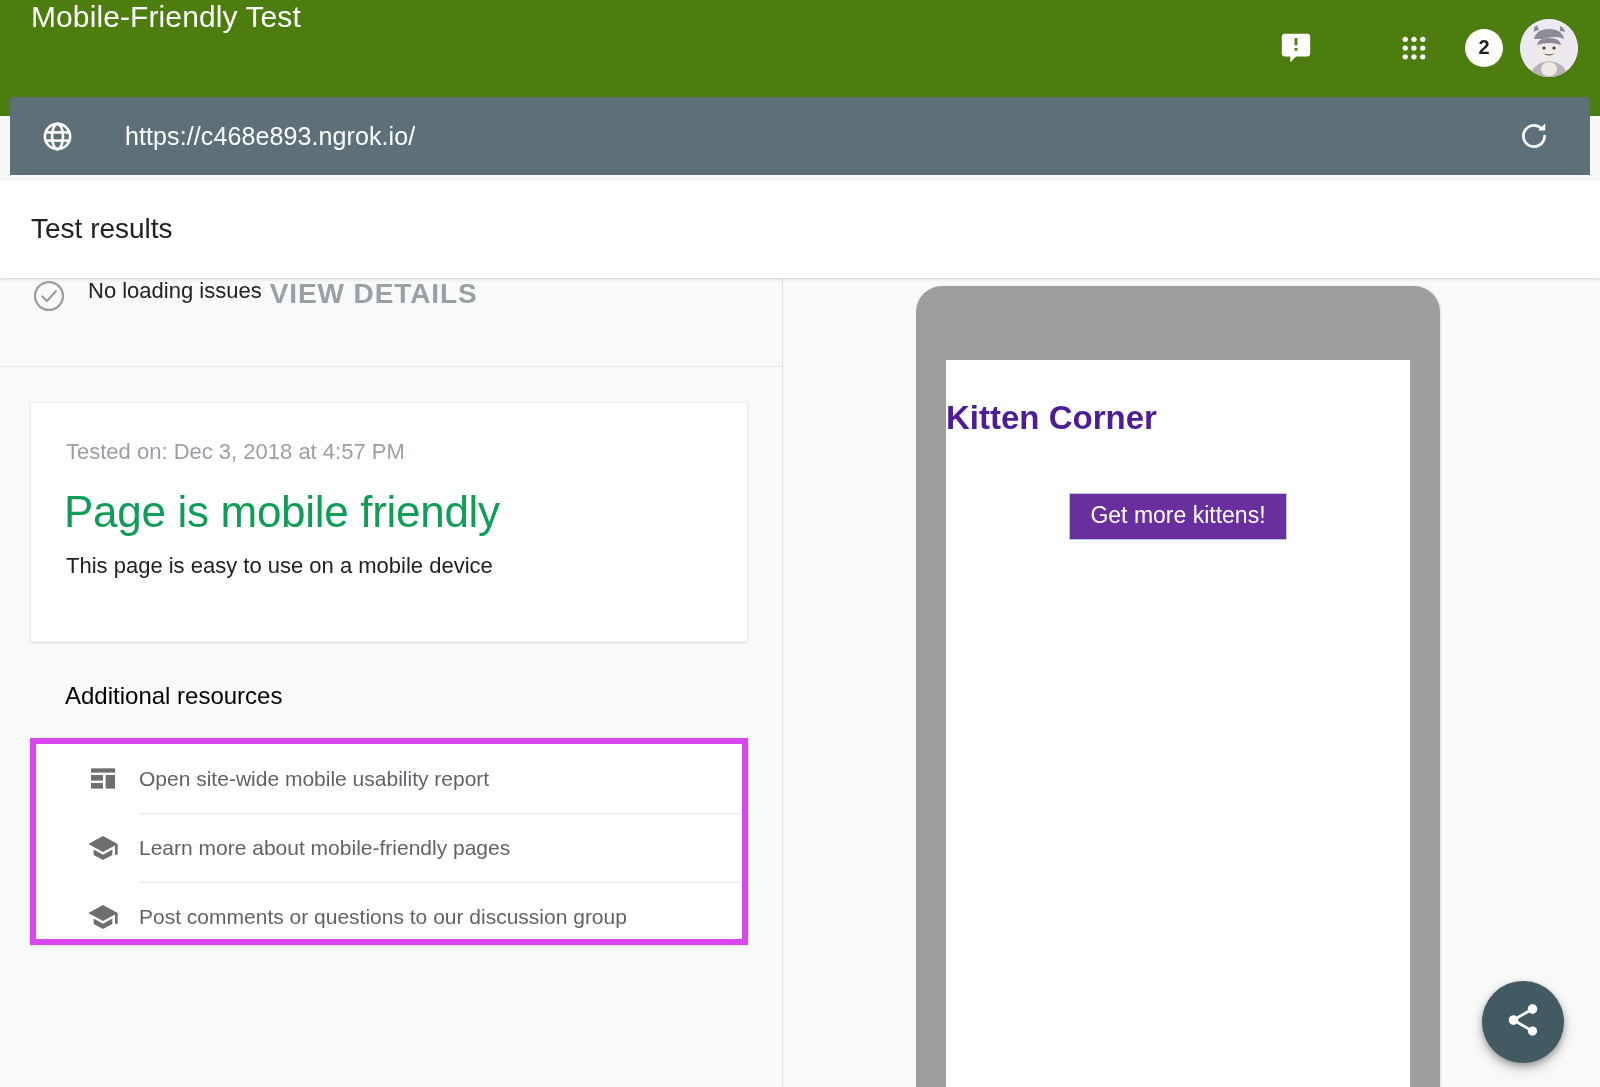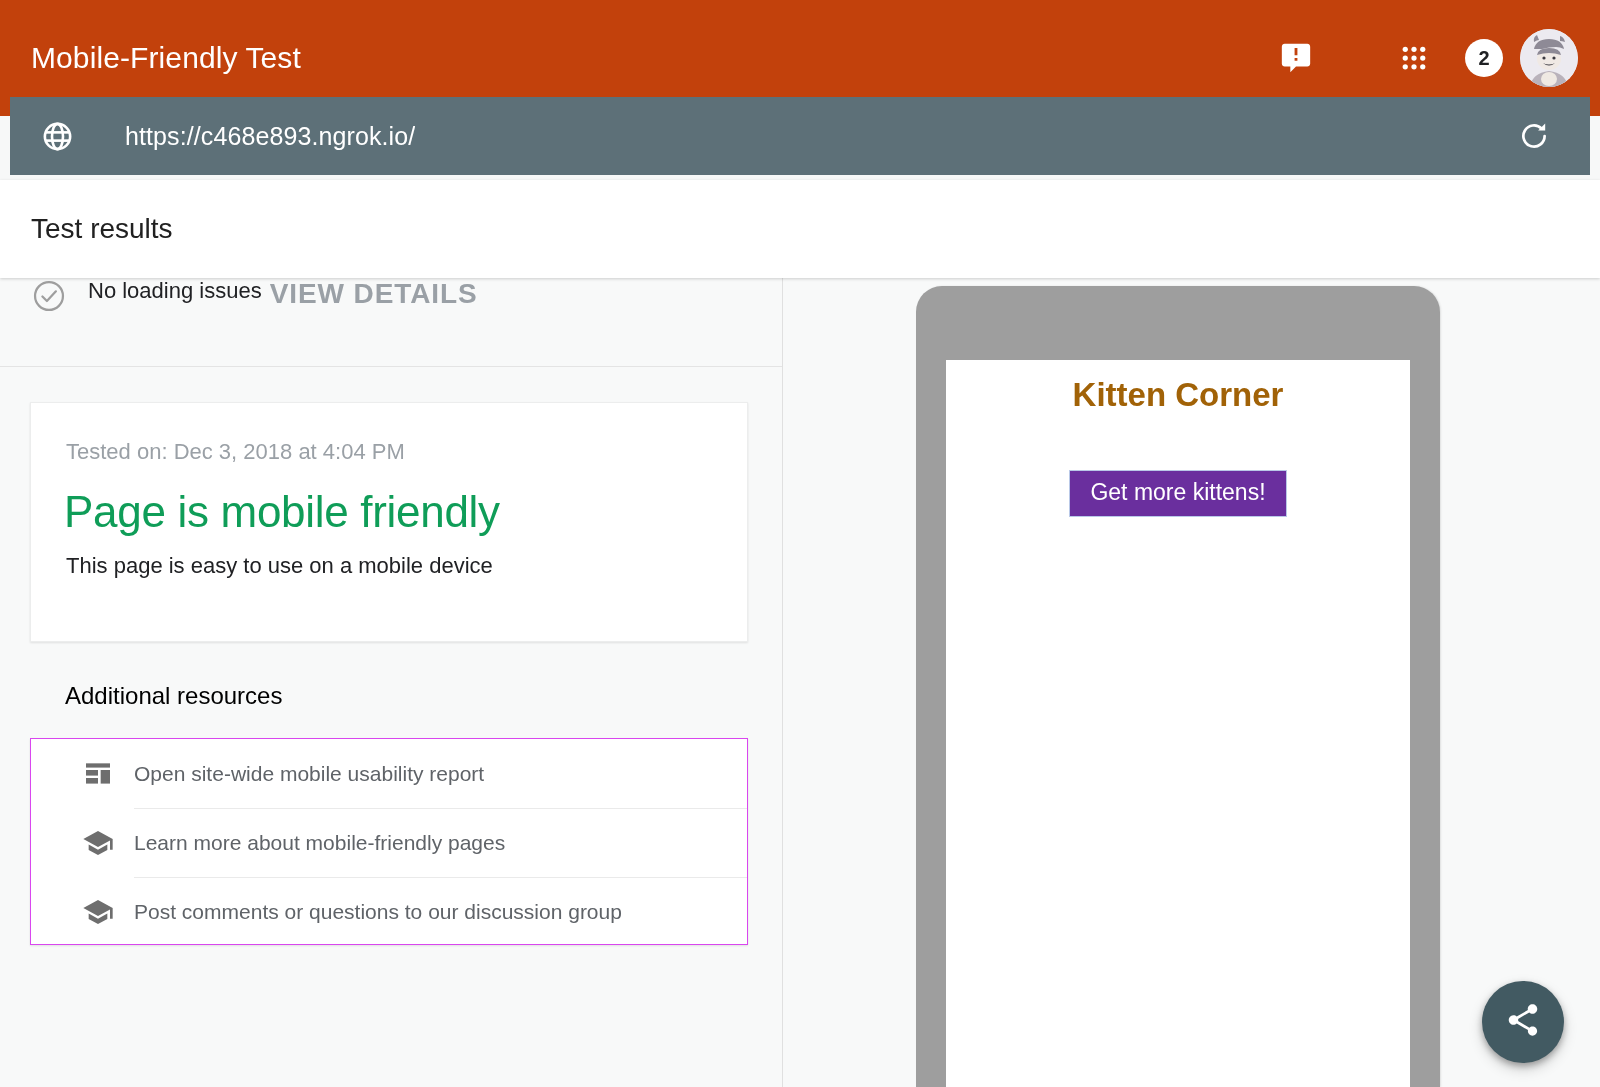--- a/index.html
+++ b/index.html
@@ -9,23 +9,22 @@
     overflow: hidden;
     font-family: "Liberation Sans", sans-serif;
     background: #f7f8f8;
   }
 
   
   .appbar {
     position: absolute;
     left: 0; top: 0;
     width: 1600px; height: 116px;
-    background: #c2410c;
-    display: flex;
-    align-items: center;
+    background: #4d7c0f;
+    display: flex;
   }
   .app-title {
     color: #ffffff;
     font-size: 30px;
     font-weight: 400;
     letter-spacing: 0.1px;
     margin-left: 31px;
     white-space: nowrap;
   }
   .appbar-actions {
@@ -197,21 +196,21 @@
     position: absolute;
     left: 65px; top: 404px;
     font-size: 24px;
     color: #000000;
   }
   .resources-card {
     position: absolute;
     left: 30px; top: 460px;
     width: 718px; height: 207px;
     background: #ffffff;
-    border: 1px solid #d946ef;
+    border: 6px solid #d946ef;
     box-shadow: 0 1px 2px rgba(0,0,0,0.10);
   }
   .res-row {
     height: 69px;
     display: flex;
     align-items: center;
     cursor: pointer;
   }
   .res-row + .res-row .res-text { border-top: 1px solid #eaeaea; }
   .res-icon {
@@ -241,25 +240,25 @@
     box-shadow: 1px 0 2px rgba(0,0,0,0.10);
   }
   .phone-screen {
     position: absolute;
     left: 30px; top: 74px;
     width: 464px; height: 727px;
     background: #ffffff;
     overflow: hidden;
   }
   .kitten-title {
-    margin-top: 16px;
-    text-align: center;
+    margin-top: 39px;
+    text-align: left;
     font-size: 33px;
     font-weight: 700;
-    color: #a16207;
+    color: #4c1d95;
     font-family: "Liberation Sans", sans-serif;
   }
   .kitten-btn-wrap { text-align: center; margin-top: 56px; }
   .kitten-btn {
     display: inline-block;
     background: #6a2f9e;
     border: 1px solid #b9c9e8;
     color: #ffffff;
     font-size: 23px;
     padding: 8px 20px 10px 20px;
@@ -376,21 +375,21 @@
         <svg width="36" height="36" viewBox="0 0 24 24" fill="none" stroke="#9e9e9e" stroke-width="1.5">
           <circle cx="12" cy="12" r="9.3"></circle>
           <polyline points="7.6,12.3 10.6,15.3 16.6,8.9" stroke-linecap="round" stroke-linejoin="round"></polyline>
         </svg>
       </span>
       <span class="loading-label">No loading issues</span>
       <span class="view-details">VIEW DETAILS</span>
     </div>
 
     <div class="result-card">
-      <div class="tested-on">Tested on: Dec 3, 2018 at 4:04 PM</div>
+      <div class="tested-on">Tested on: Dec 3, 2018 at 4:57 PM</div>
       <div class="verdict">Page is mobile friendly</div>
       <div class="verdict-sub">This page is easy to use on a mobile device</div>
     </div>
 
     <div class="resources-title">Additional resources</div>
 
     <div class="resources-card">
 
       <div class="res-row">
         <span class="res-icon">

